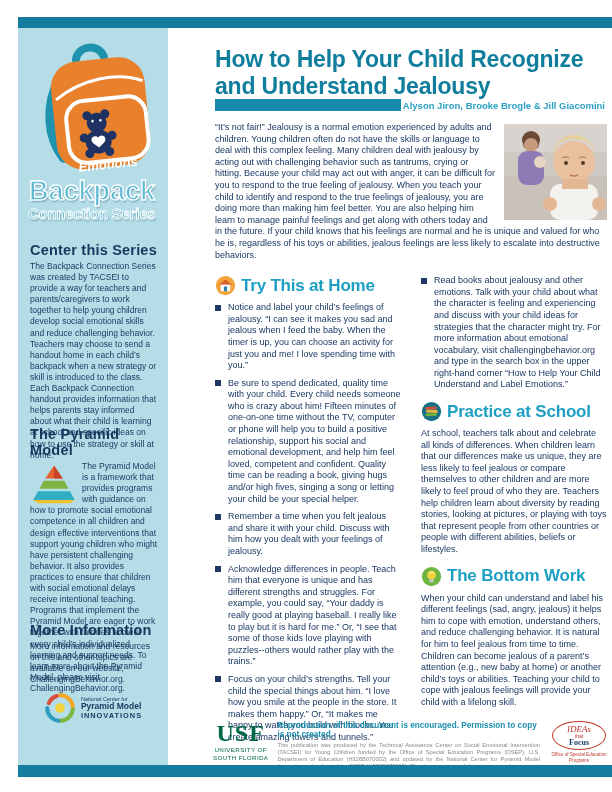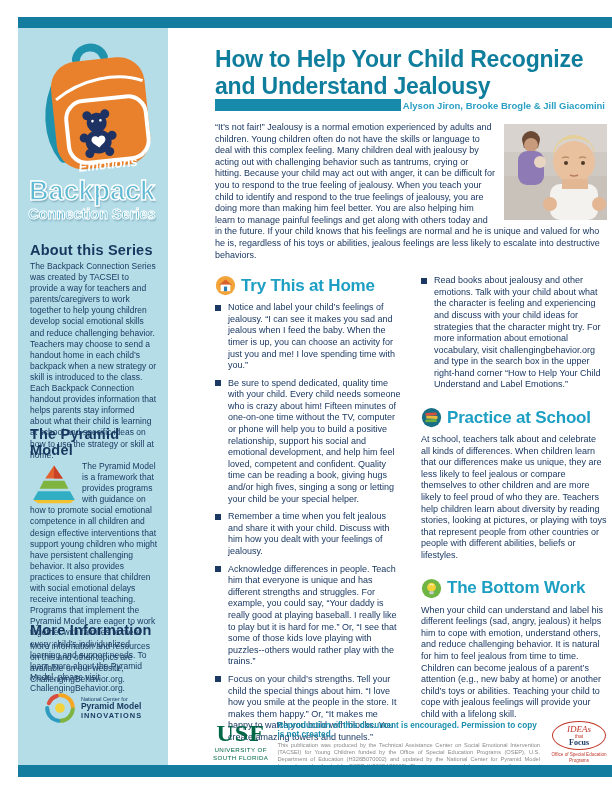--- a/index.html
+++ b/index.html
@@ -37,21 +37,21 @@
   #main{position:absolute;left:215px;top:122px;width:392px;color:#1B3963;}
   #intro{font-size:9px;line-height:11.6px;}
   #photo{float:right;width:103px;height:96px;margin:2px 0 4px 8px;display:block;}
   #columns{display:flex;gap:20px;margin-top:14px;}
   .col{width:186px;}
   .sec-head{display:flex;align-items:center;gap:5px;margin:0 0 6px 0;}
   .sec-head .txt{font-size:17px;font-weight:bold;color:#1D9FC4;letter-spacing:-.2px;white-space:nowrap;}
   .bullet{display:flex;gap:7px;margin-bottom:6px;font-size:9px;line-height:11.6px;}
   .sq{flex:0 0 auto;width:6px;height:6px;background:#1B3963;margin-top:2.5px;}
   .body-p{font-size:9px;line-height:11.6px;margin:0 0 8px 0;}
-  .mt{margin-top:16px;}
+  .mt{margin-top:10px;}
 
   
   #footer{position:absolute;left:213px;top:721px;width:396px;display:flex;gap:9px;align-items:flex-start;}
   #usf{flex:0 0 auto;text-align:center;color:#006747;line-height:1;}
   #usf .acr{font-family:"Liberation Serif",serif;font-weight:bold;font-size:24px;letter-spacing:1px;}
   #usf .un{font-size:6.2px;letter-spacing:.4px;margin-top:2px;}
   #footer-center{flex:1 1 auto;}
   #notice{font-size:8.2px;font-weight:bold;color:#1B8FAE;margin:0 0 3px 0;}
   #fineprint{font-size:5.7px;line-height:7.1px;color:#8A8A8A;text-align:justify;margin:0;}
   #ideas{flex:0 0 auto;width:60px;text-align:center;}
@@ -93,21 +93,21 @@
         <text x="73" y="134" text-anchor="middle" font-family="Liberation Sans, sans-serif" font-size="13" font-style="italic" font-weight="bold" fill="#FFFFFF">Emotions</text>
       </g>
     </svg>
 
     <div class="series-title">
       <div class="series-main">Backpack</div>
       <div class="series-sub">Connection Series</div>
     </div>
 
     <div id="about-sec" class="side-sec">
-      <p class="side-head">About this Series</p>
+      <p class="side-head">Center this Series</p>
       <p class="side-body">The Backpack Connection Series was created by TACSEI to provide a way for teachers and parents/caregivers to work together to help young children develop social emotional skills and reduce challenging behavior. Teachers may choose to send a handout home in each child’s backpack when a new strategy or skill is introduced to the class. Each Backpack Connection handout provides information that helps parents stay informed about what their child is learning at school and specific ideas on how to use the strategy or skill at home.</p>
     </div>
 
     <div id="pyramid-sec" class="side-sec">
       <p class="side-head">The Pyramid Model</p>
       <svg id="pyr-icon" width="48" height="42" viewBox="0 0 60 52">
         <polygon points="30,3 41,19 19,19" fill="#E2622F"></polygon>
         <polygon points="30,3 41,19 30,19" fill="#C8432A"></polygon>
         <polygon points="17,22 43,22 48,32 12,32" fill="#7FB441"></polygon>
         <polygon points="10,35 50,35 56,46 4,46" fill="#31AEC4"></polygon>

